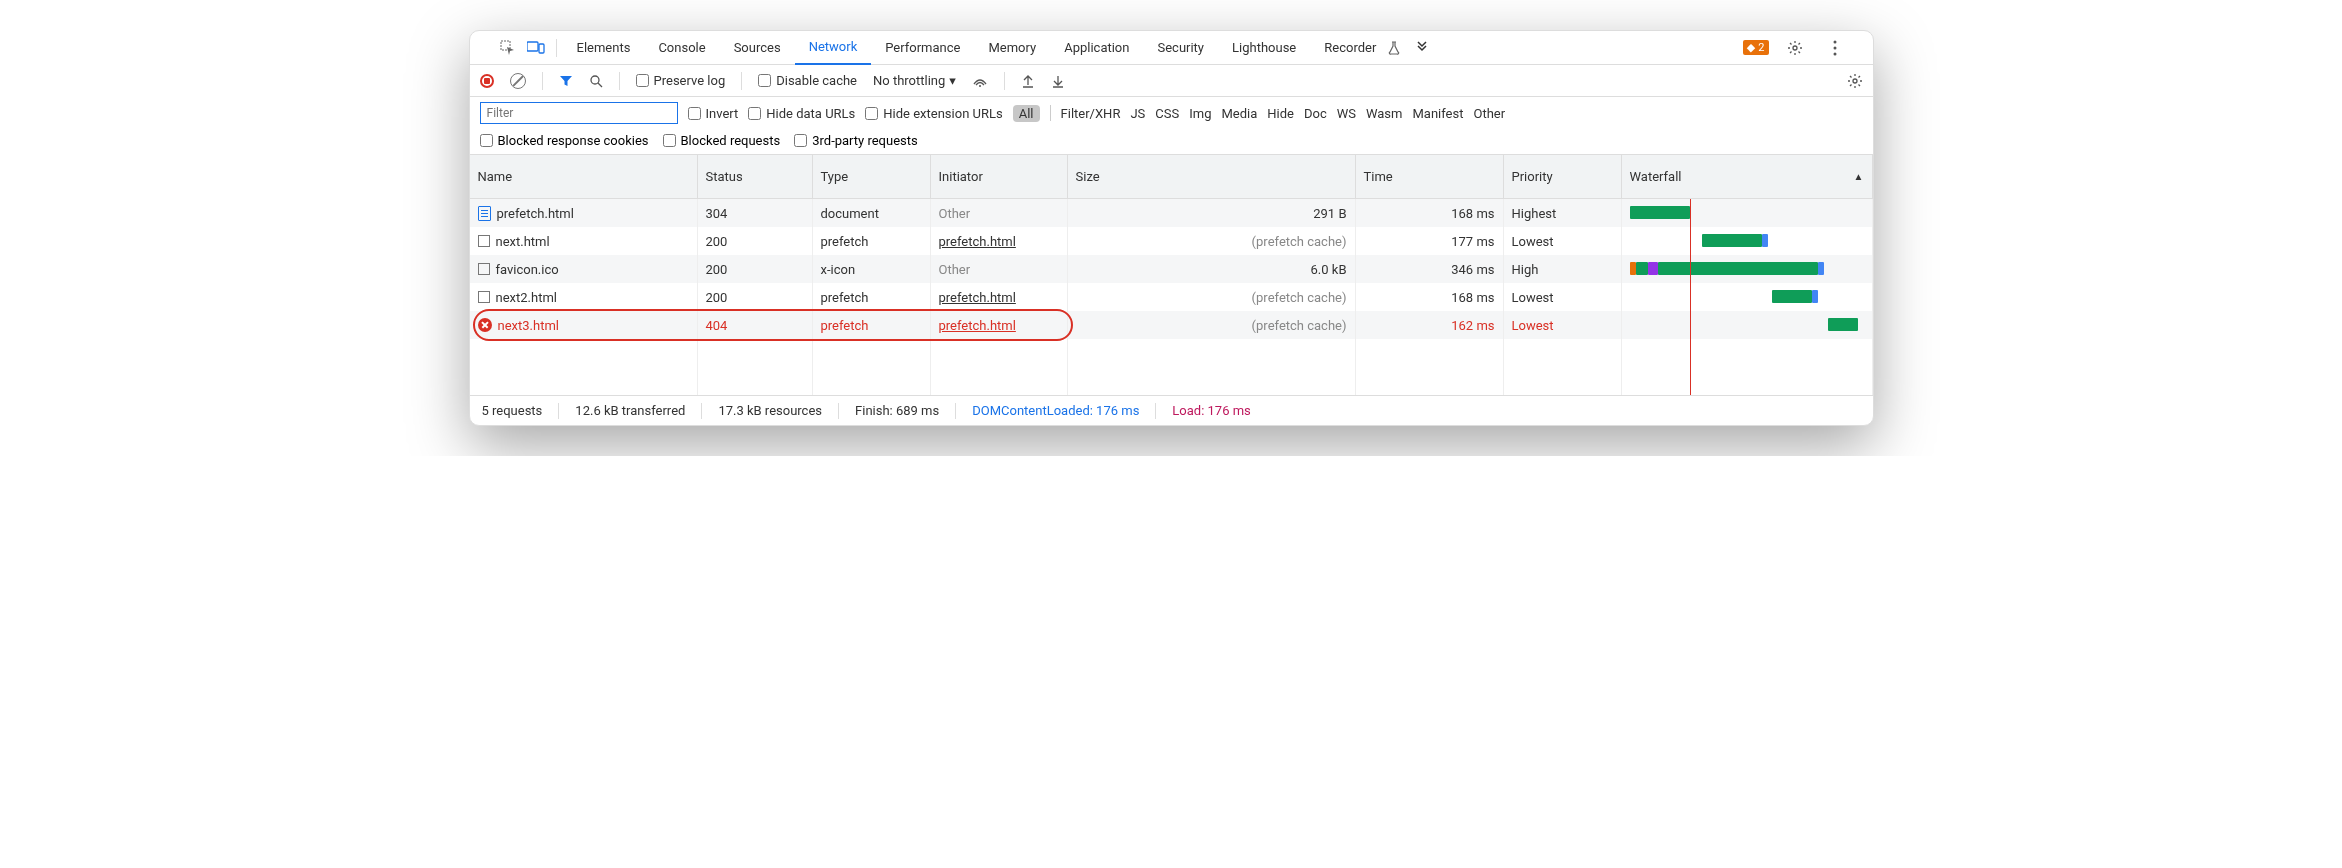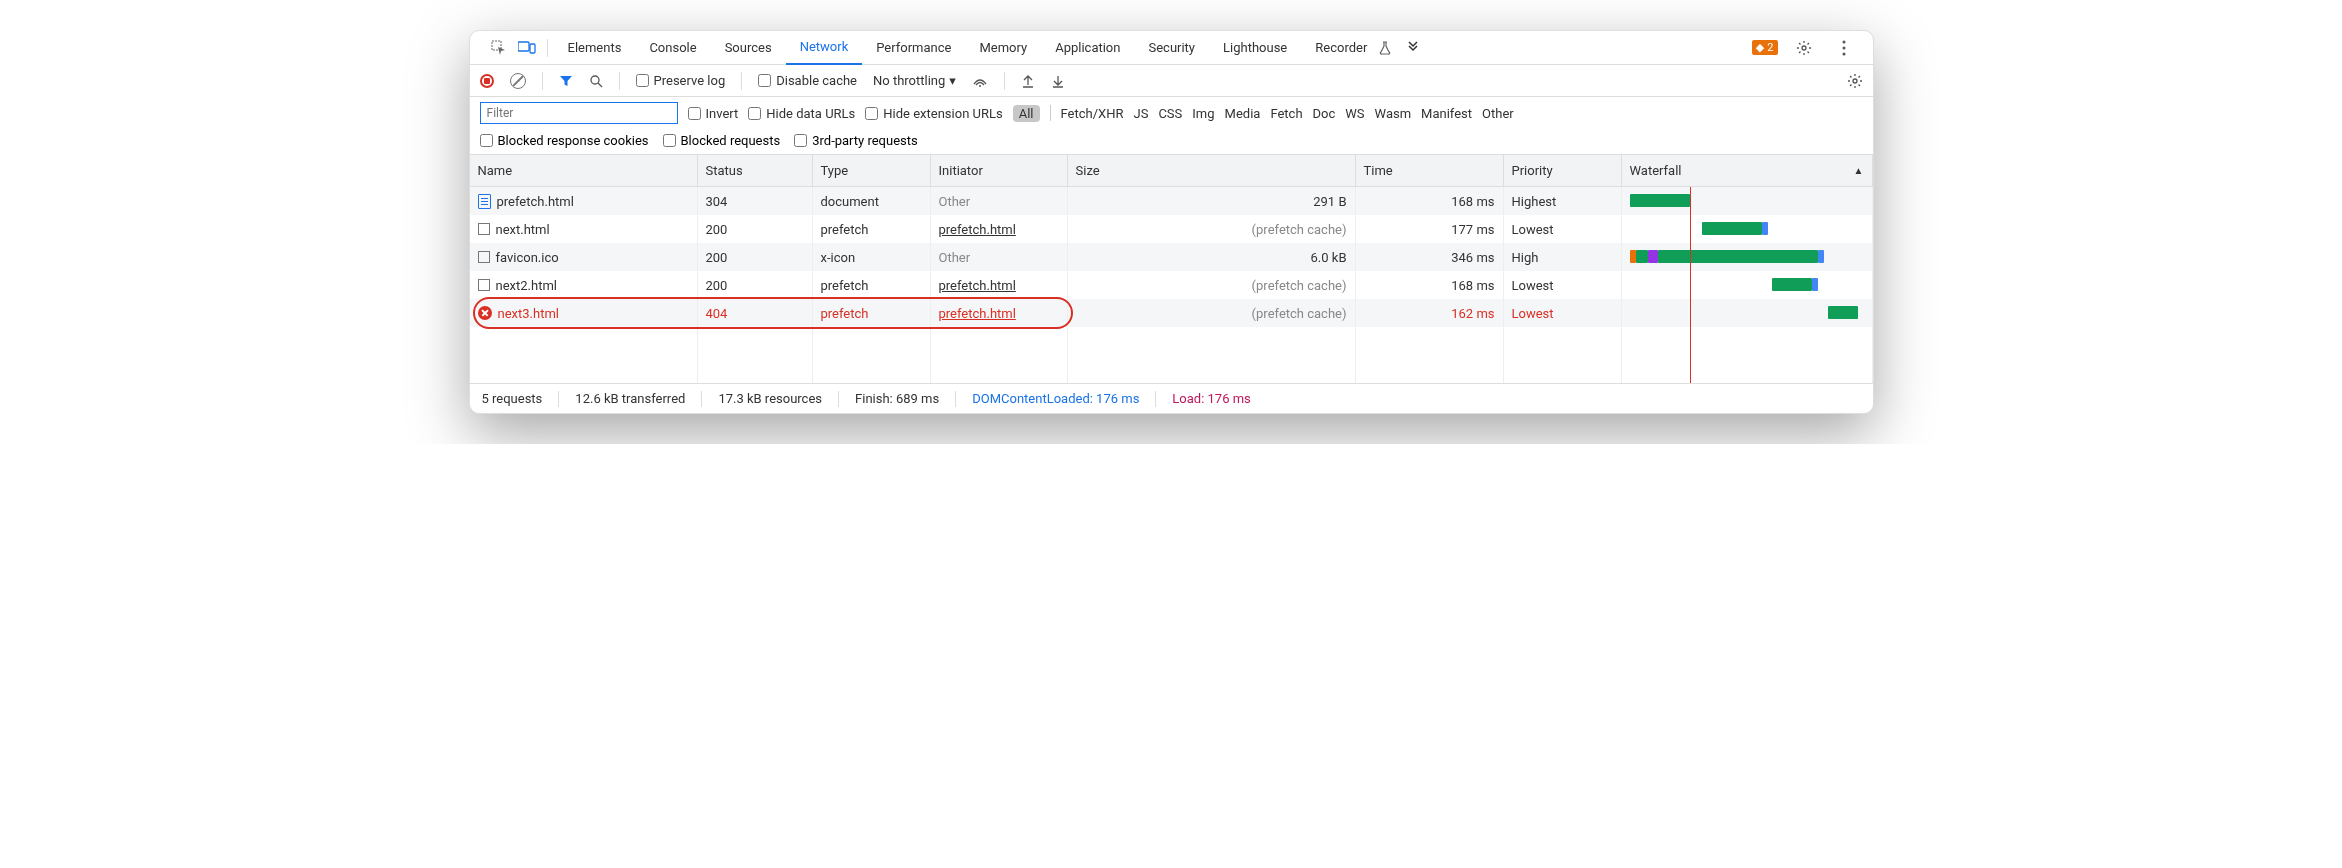--- a/index.html
+++ b/index.html
@@ -3,21 +3,21 @@
 <meta charset="utf-8">
 <style>
 *{box-sizing:border-box;margin:0;padding:0;font-family:-apple-system,BlinkMacSystemFont,"Segoe UI",Roboto,Arial,sans-serif;}
 body{background:#fff;display:flex;justify-content:center;align-items:flex-start;padding:30px;}
 .window{width:1405px;background:#fff;border-radius:10px;box-shadow:0 20px 60px rgba(0,0,0,0.35);overflow:hidden;border:1px solid #ddd;}
 .titlebar{display:flex;align-items:center;height:38px;background:#f3f3f3;border-bottom:1px solid #ddd;position:relative;}
 .traffic{display:flex;gap:8px;padding-left:14px;}
 .traffic span{width:12px;height:12px;border-radius:50%;}
 .t-red{background:#ff5f56;}.t-yel{background:#ffbd2e;}.t-grn{background:#27c93f;}
 .title{position:absolute;left:50%;transform:translateX(-50%);font-size:14px;font-weight:600;color:#333;}
-.tabbar{display:flex;align-items:center;height:34px;border-bottom:1px solid #ddd;padding:0 15px;font-size:13px;color:#333;}
+.tabbar{display:flex;align-items:center;height:34px;border-bottom:1px solid #ddd;padding:0 24px;font-size:13px;color:#333;}
 .tabbar .ico{width:20px;height:20px;display:flex;align-items:center;justify-content:center;margin:0 4px;}
 .tabs{display:flex;gap:0;}
 .tab{padding:0 14px;height:34px;display:flex;align-items:center;cursor:pointer;}
 .tab.active{color:#1a73e8;border-bottom:2px solid #1a73e8;}
 .tabbar .right{margin-left:auto;display:flex;align-items:center;gap:12px;}
 .badge{background:#e8710a;color:#fff;font-size:11px;padding:1px 4px;border-radius:2px;display:flex;align-items:center;gap:3px;}
 .toolbar{display:flex;align-items:center;height:32px;border-bottom:1px solid #ddd;padding:0 10px;gap:16px;font-size:13px;color:#333;}
 .toolbar .sep{width:1px;height:18px;background:#ddd;}
 .rec-btn{width:14px;height:14px;border:2px solid #d93025;border-radius:50%;position:relative;}
 .rec-btn::after{content:"";position:absolute;inset:2px;background:#d93025;border-radius:1px;}
@@ -27,21 +27,21 @@
 .chk{display:flex;align-items:center;gap:5px;}
 .chk input{width:13px;height:13px;}
 .sel{display:flex;align-items:center;gap:4px;border:none;background:none;}
 .filterbar{display:flex;align-items:center;flex-wrap:wrap;gap:10px;padding:5px 10px;font-size:13px;color:#333;}
 .finput{width:198px;height:22px;border:1px solid #1a73e8;padding:0 6px;font-size:12px;outline:none;}
 .ftypes{display:flex;align-items:center;gap:10px;}
 .ftype{cursor:pointer;white-space:nowrap;}
 .ftype.active{background:#c7c7c7;padding:1px 6px;border-radius:4px;}
 .ftype-sep{width:1px;height:16px;background:#ccc;}
 .filterbar2{display:flex;align-items:center;gap:14px;padding:4px 10px 6px;font-size:13px;border-bottom:1px solid #ddd;}
-.grid-head{display:flex;height:32px;background:#f1f3f4;border-bottom:1px solid #ddd;font-size:13px;color:#333;}
+.grid-head{display:flex;height:44px;background:#f1f3f4;border-bottom:1px solid #ddd;font-size:13px;color:#333;}
 .grid-head>div{display:flex;align-items:center;padding:0 8px;border-right:1px solid #ddd;}
 .c-name{width:228px;}.c-status{width:115px;}.c-type{width:118px;text-align:right;}.c-init{width:137px;}.c-size{width:288px;justify-content:flex-end;text-align:center;}.c-time{width:148px;justify-content:flex-end;}.c-prio{width:118px;}.c-wf{flex:1;position:relative;}
 .grid-body{position:relative;}
 .row{display:flex;height:28px;font-size:13px;color:#333;align-items:center;position:relative;}
 .row:nth-child(odd){background:#fff;}.row:nth-child(even){background:#f5f6f7;}
 .row>div{padding:0 8px;border-right:1px solid #eee;height:100%;display:flex;align-items:center;}
 .row .c-size,.row .c-time{justify-content:flex-end;}
 .row.err{color:#d93025;}
 .fname{display:flex;align-items:center;gap:6px;}
 .doc-ico{width:13px;height:15px;border:1px solid #1a73e8;border-radius:1px;position:relative;}
@@ -194,26 +194,26 @@
         <input type="checkbox" style="">
         <span>Hide data URLs</span>
       </label>
     <label class="chk">
         <input type="checkbox" style="">
         <span>Hide extension URLs</span>
       </label>
     <div class="ftypes" id="ftypes">
         <div class="ftype active">All</div>
         <div class="ftype-sep"></div>
-        <div class="ftype">Fetch/XHR</div>
+        <div class="ftype">Filter/XHR</div>
         <div class="ftype">JS</div>
         <div class="ftype">CSS</div>
         <div class="ftype">Img</div>
         <div class="ftype">Media</div>
-        <div class="ftype">Fetch</div>
+        <div class="ftype">Hide</div>
         <div class="ftype">Doc</div>
         <div class="ftype">WS</div>
         <div class="ftype">Wasm</div>
         <div class="ftype">Manifest</div>
         <div class="ftype">Other</div>
       </div>
   </div>
 
   <div class="filterbar2">
     <label class="chk">

